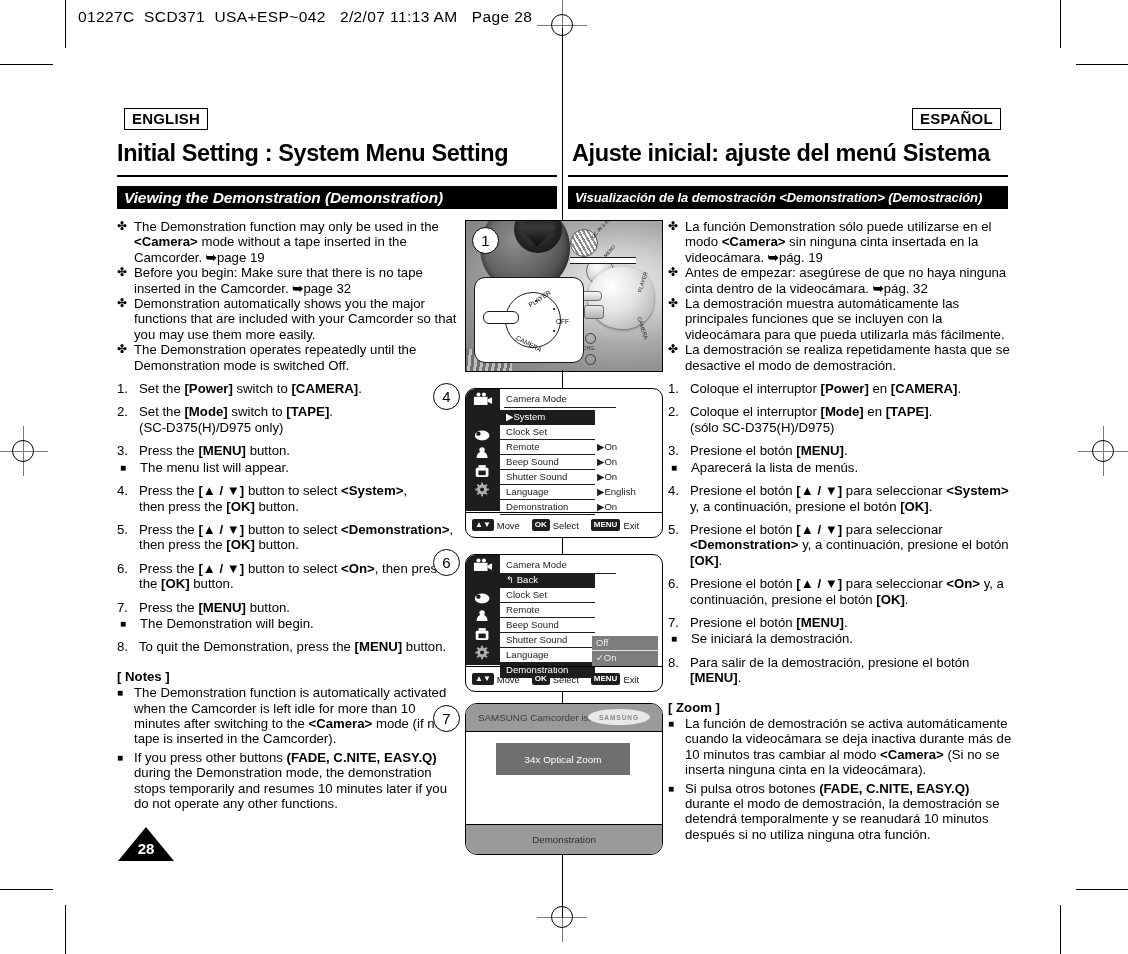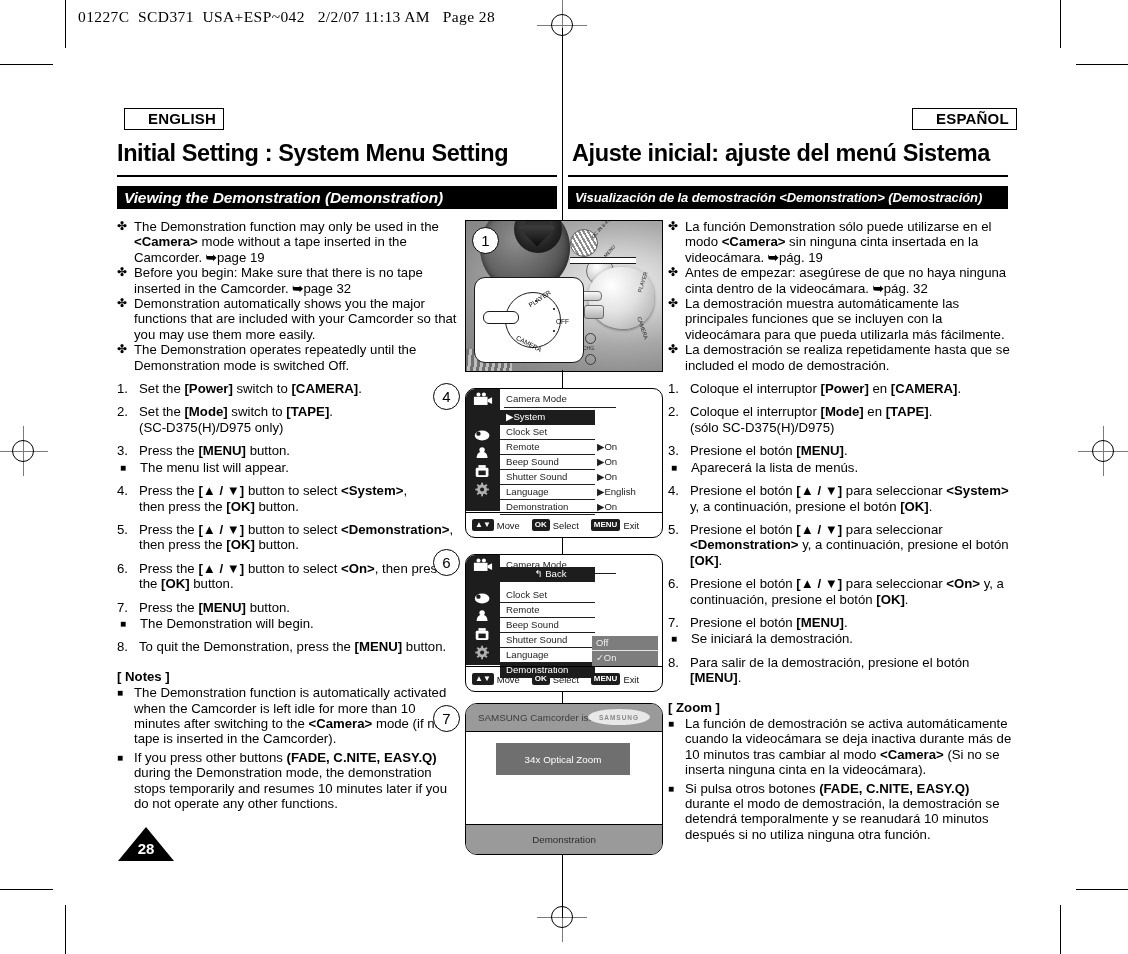--- a/index.html
+++ b/index.html
@@ -23,36 +23,36 @@
     position: absolute; border: 1.1px solid #000; border-radius: 50%;
     width: 22px; height: 22px; left: 0; top: 0; box-sizing: border-box;
   }
   .reg-mark .vline { position: absolute; width: 1px; background: #7a7a7a; left: 11px; top: -14px; height: 50px; }
   .reg-mark .hline { position: absolute; height: 1px; background: #7a7a7a; top: 11px; left: -14px; width: 50px; }
 
   
   .slug {
     position: absolute;
     left: 78px; top: 8px;
-    font-family: Liberation Serif, serif;
+    font-family: Liberation Sans, sans-serif;
     font-size: 15.5px;
     letter-spacing: 0.4px;
     white-space: pre;
     color: #000;
   }
 
   
   .page { position: absolute; left: 0; top: 0; width: 1128px; height: 954px; }
 
   .lang-tag {
     position: absolute;
     border: 1.6px solid #000;
     font-weight: bold;
     font-size: 15px;
-    padding: 1px 7px 2px 23px;
+    padding: 1px 7px 2px 7px;
     line-height: 1.15;
     letter-spacing: 0.2px;
     background: #fff;
   }
   #lang-en { left: 124px; top: 108px; }
   #lang-es { left: 912px; top: 108px; }
 
   .chapter-title {
     position: absolute;
     font-size: 23.5px;
@@ -484,21 +484,21 @@
         <div class="bullet-row">
           <div class="bullet-mark">✤</div>
           <div class="bullet-text">Antes de empezar: asegúrese de que no haya ninguna cinta dentro de la videocámara. <b>➥</b>pág. 32</div>
         </div>
         <div class="bullet-row">
           <div class="bullet-mark">✤</div>
           <div class="bullet-text">La demostración muestra automáticamente las principales funciones que se incluyen con la videocámara para que pueda utilizarla más fácilmente.</div>
         </div>
         <div class="bullet-row">
           <div class="bullet-mark">✤</div>
-          <div class="bullet-text">La demostración se realiza repetidamente hasta que se included el modo de demostración.</div>
+          <div class="bullet-text">La demostración se realiza repetidamente hasta que se desactive el modo de demostración.</div>
         </div>
       </div>
     <div id="es-steps" style="margin-top:2px;">
         <div class="num-row">
           <div class="num-mark">1.</div>
           <div class="num-text">Coloque el interruptor <b>[Power]</b> en <b>[CAMERA]</b>.</div>
         </div>
         <div class="num-row">
           <div class="num-mark">2.</div>
           <div class="num-text">Coloque el interruptor <b>[Mode]</b> en <b>[TAPE]</b>.<br>(sólo SC-D375(H)/D975)</div>
@@ -693,21 +693,21 @@
           <rect x="9" y="0.5" width="2" height="15"></rect>
           <rect x="2.5" y="7" width="15" height="2"></rect>
           <rect x="9" y="0.5" width="2" height="15" transform="rotate(45 10 8)"></rect>
           <rect x="9" y="0.5" width="2" height="15" transform="rotate(-45 10 8)"></rect>
         </g>
         <circle cx="10" cy="8" r="2.2" fill="#1d1d1d"></circle>
       </svg>
 
       <div class="mode-title">Camera Mode</div>
       <div id="lcd2-rows">
-          <div class="menu-row sel" style="top: 12px; text-align: center;">↰ Back</div>
+          <div class="menu-row sel" style="top: 18px;">↰ Back</div>
           <div class="menu-row" style="top: 33px;">Clock Set</div>
           <div class="menu-row" style="top: 48px;">Remote</div>
           <div class="menu-row" style="top: 63px;">Beep Sound</div>
           <div class="menu-row" style="top: 78px;">Shutter Sound</div>
           <div class="menu-row" style="top: 93px;">Language</div>
           <div class="menu-row sel" style="top: 108px;">Demonstration</div>
         </div>
 
       <div class="opt-popup" style="top:81px;">
         <div class="opt-row divider">Off</div>

